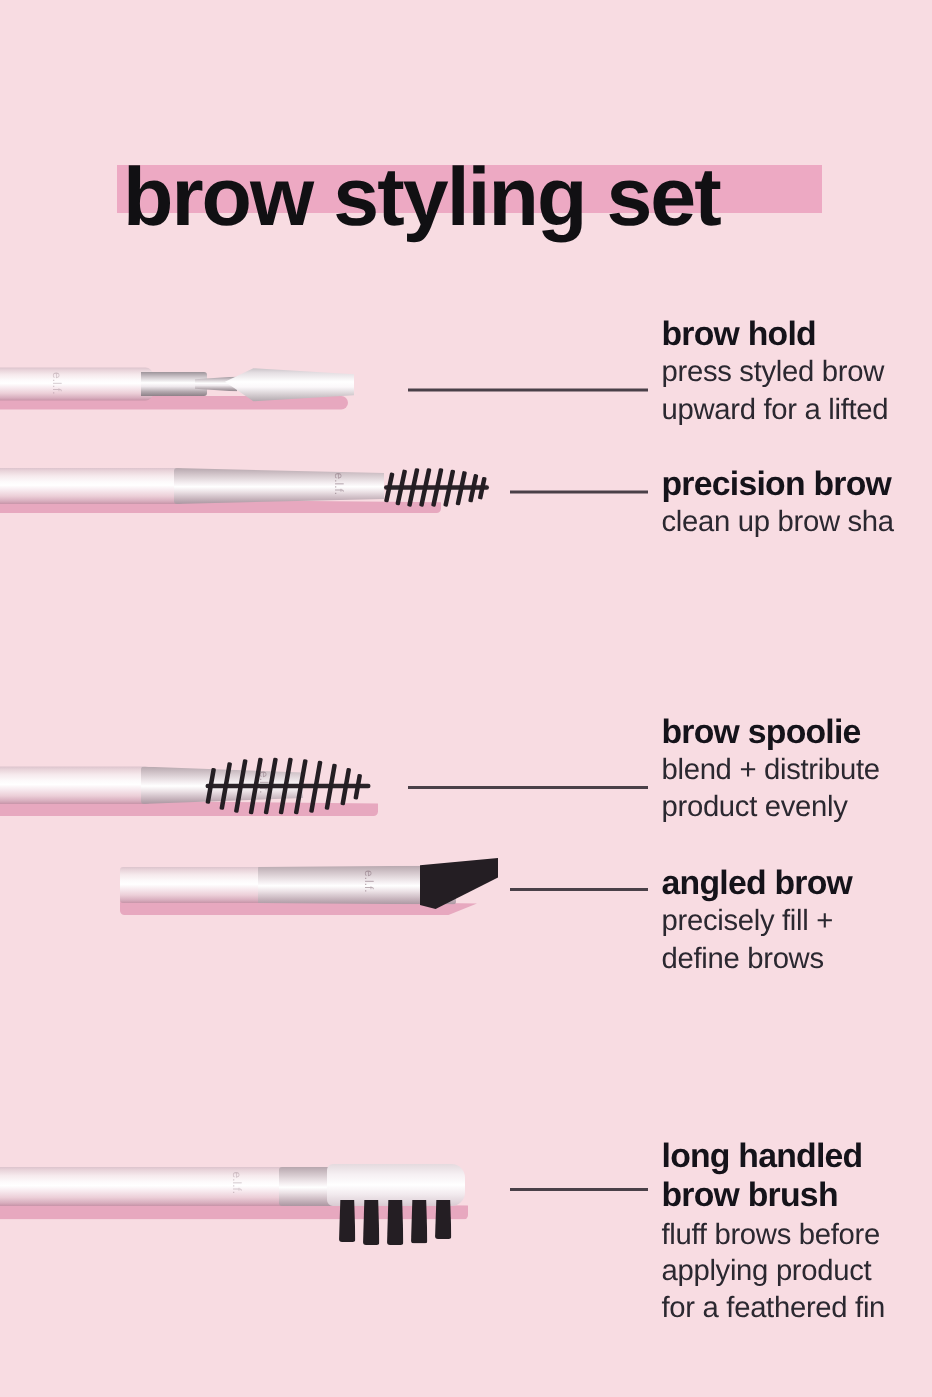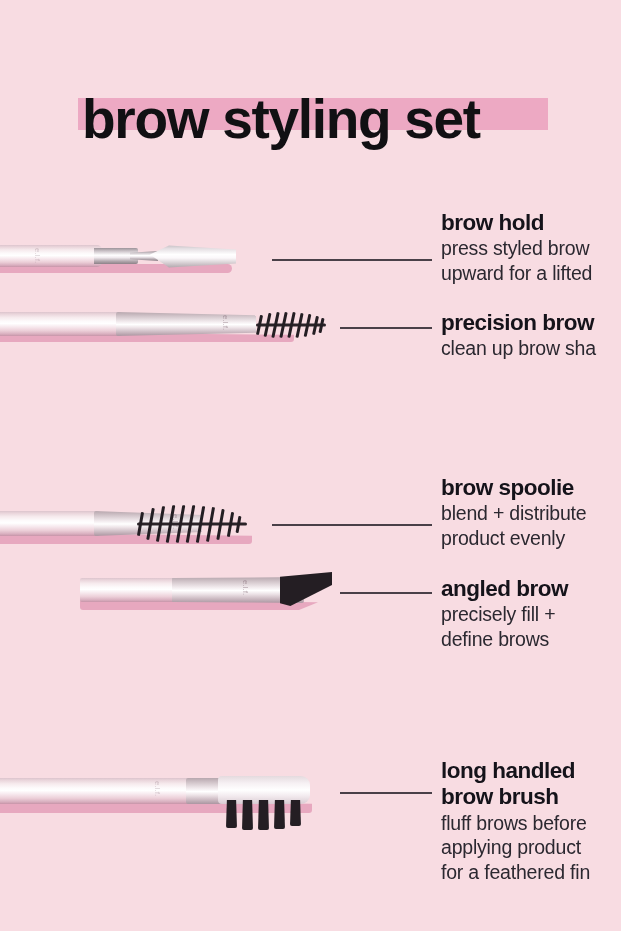--- a/index.html
+++ b/index.html
@@ -7,21 +7,21 @@
   body {
     background:#f8dce2;
     font-family:"Liberation Sans", sans-serif;
     overflow:hidden;
     position:relative;
   }
 
   #stage { position:relative; width:621px; height:931px; overflow:hidden; }
 
   
-  #title-wrap { position:absolute; left:0; top:50px; width:621px; height:80px; }
+  #title-wrap { position:absolute; left:0; top:62px; width:621px; height:80px; }
   #title-highlight {
     position:absolute; left:78px; top:48px; width:470px; height:32px;
     background:#eda9c3;
   }
   #title-text {
     position:absolute; left:82px; top:42px; width:540px;
     font-size:55px; font-weight:bold; letter-spacing:-1.3px;
     color:#111013; line-height:1; white-space:nowrap;
   }
 

